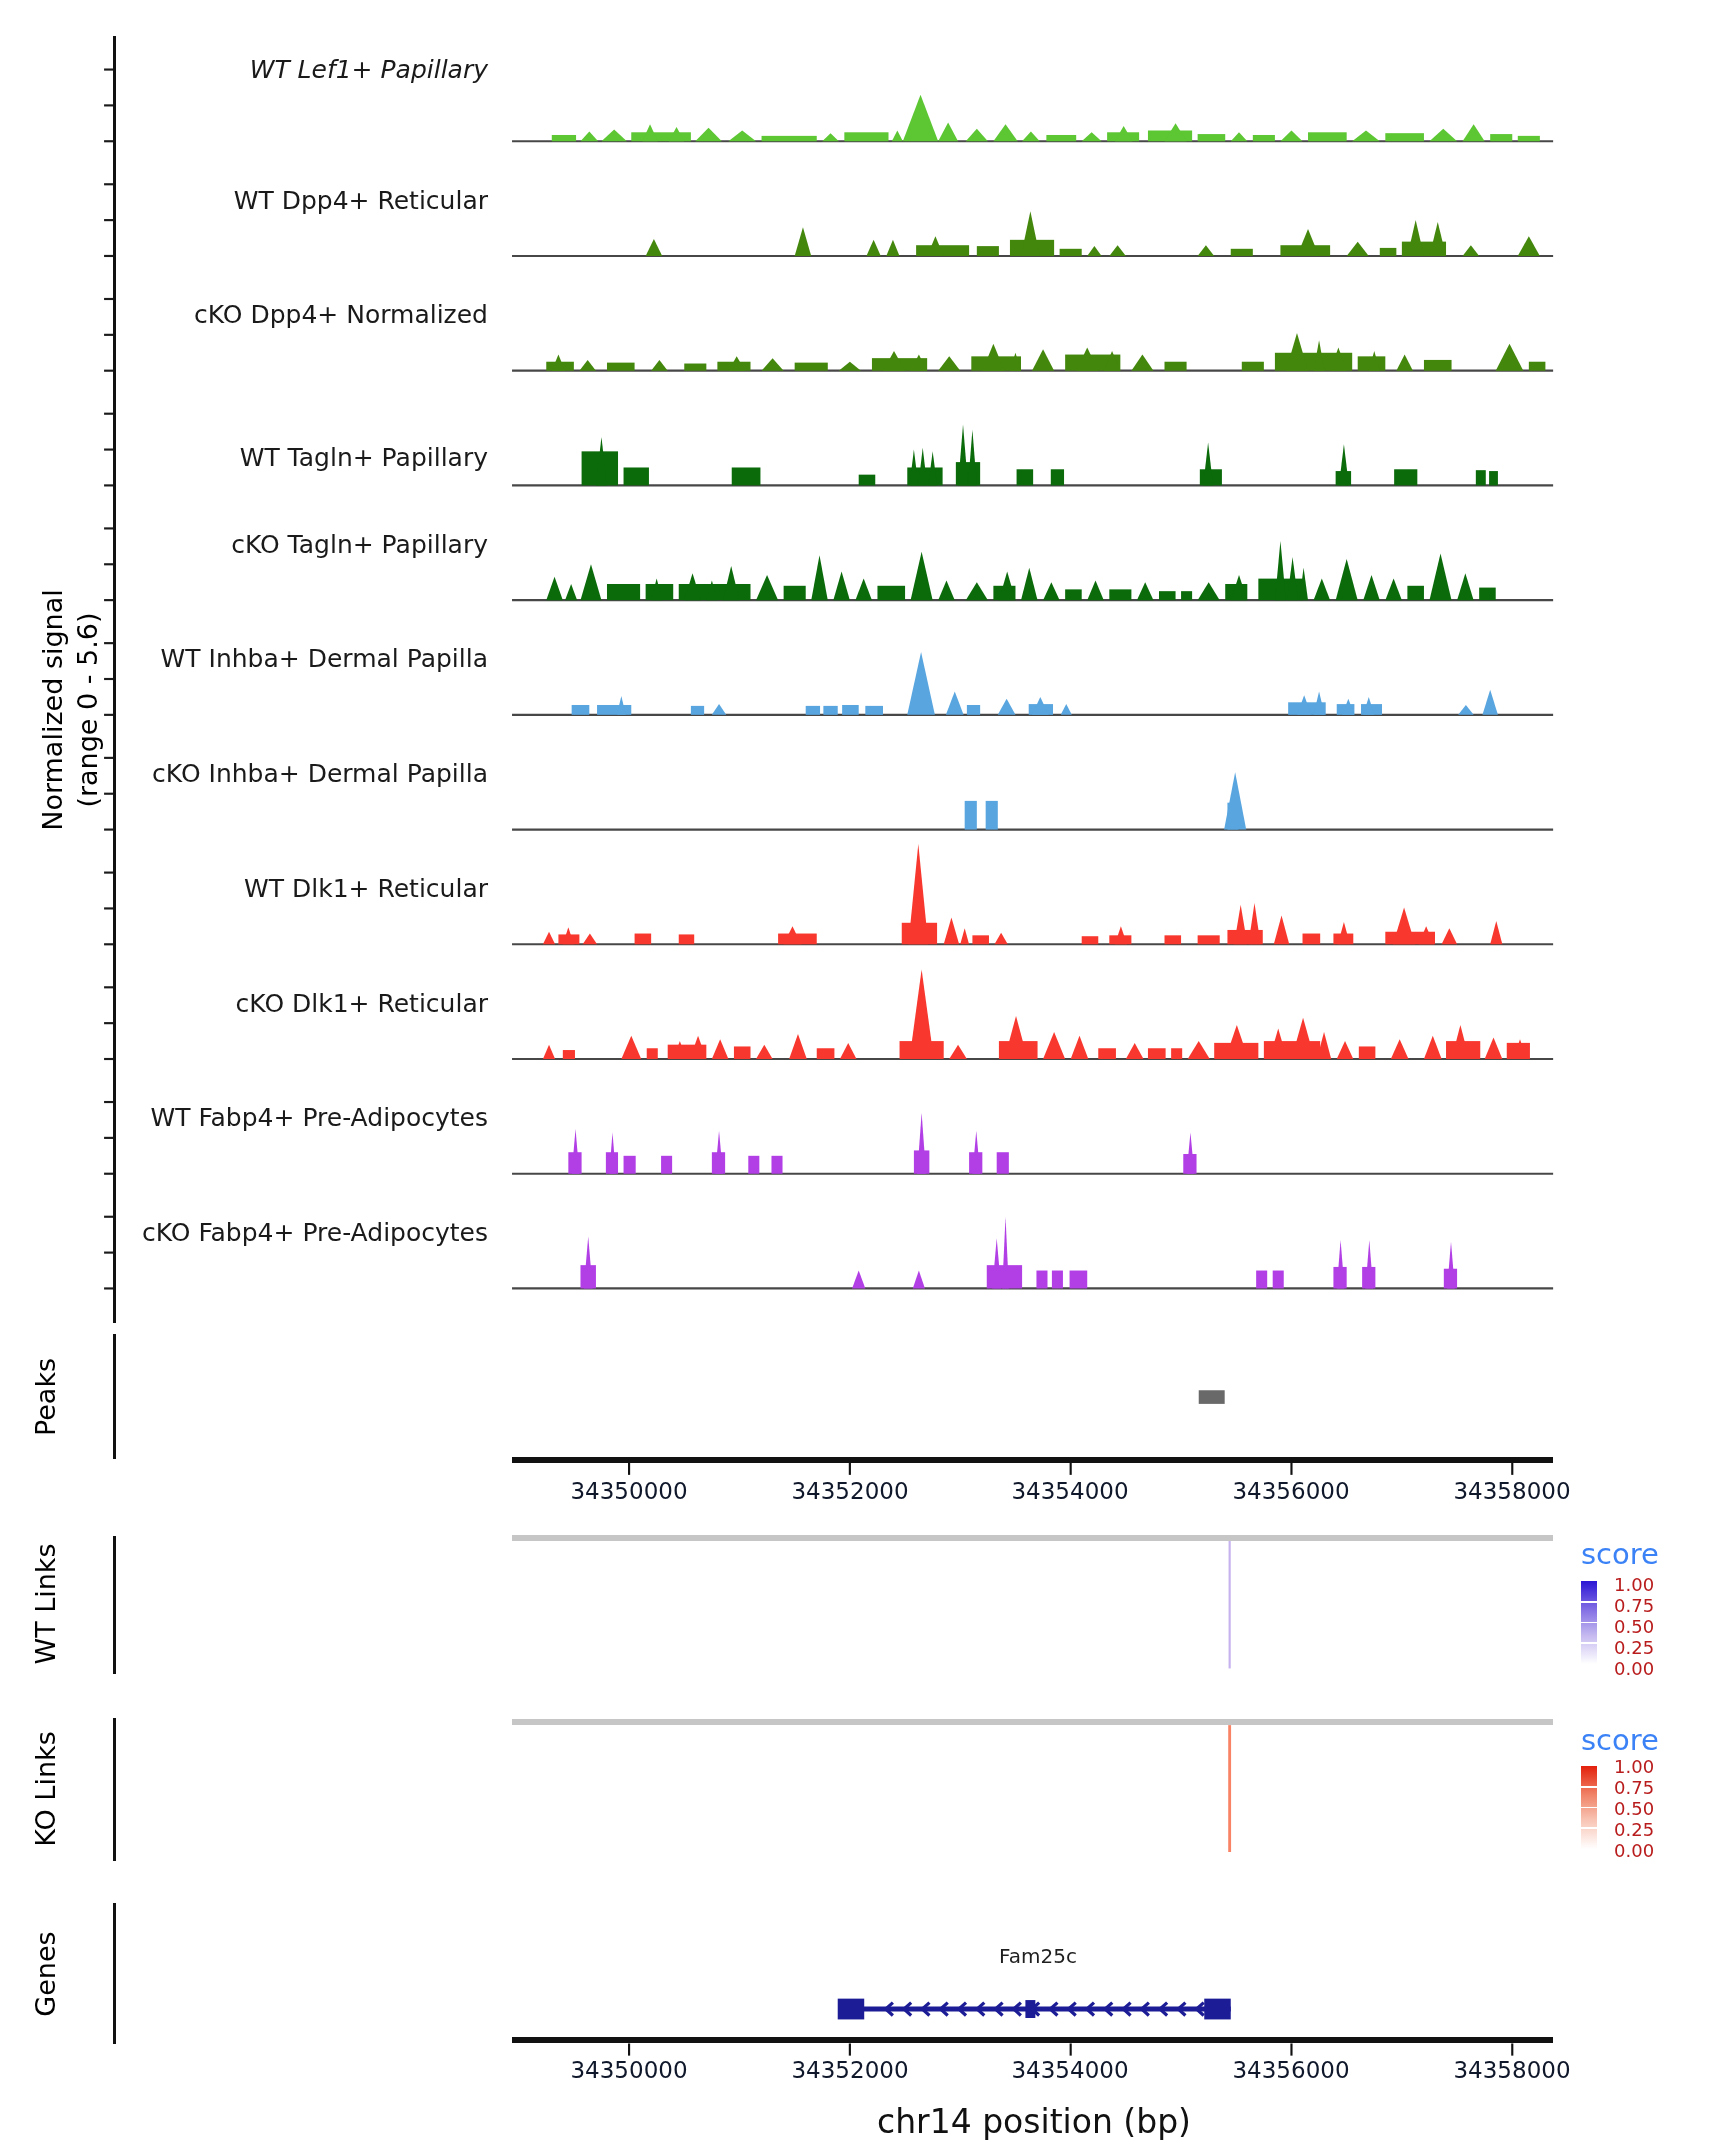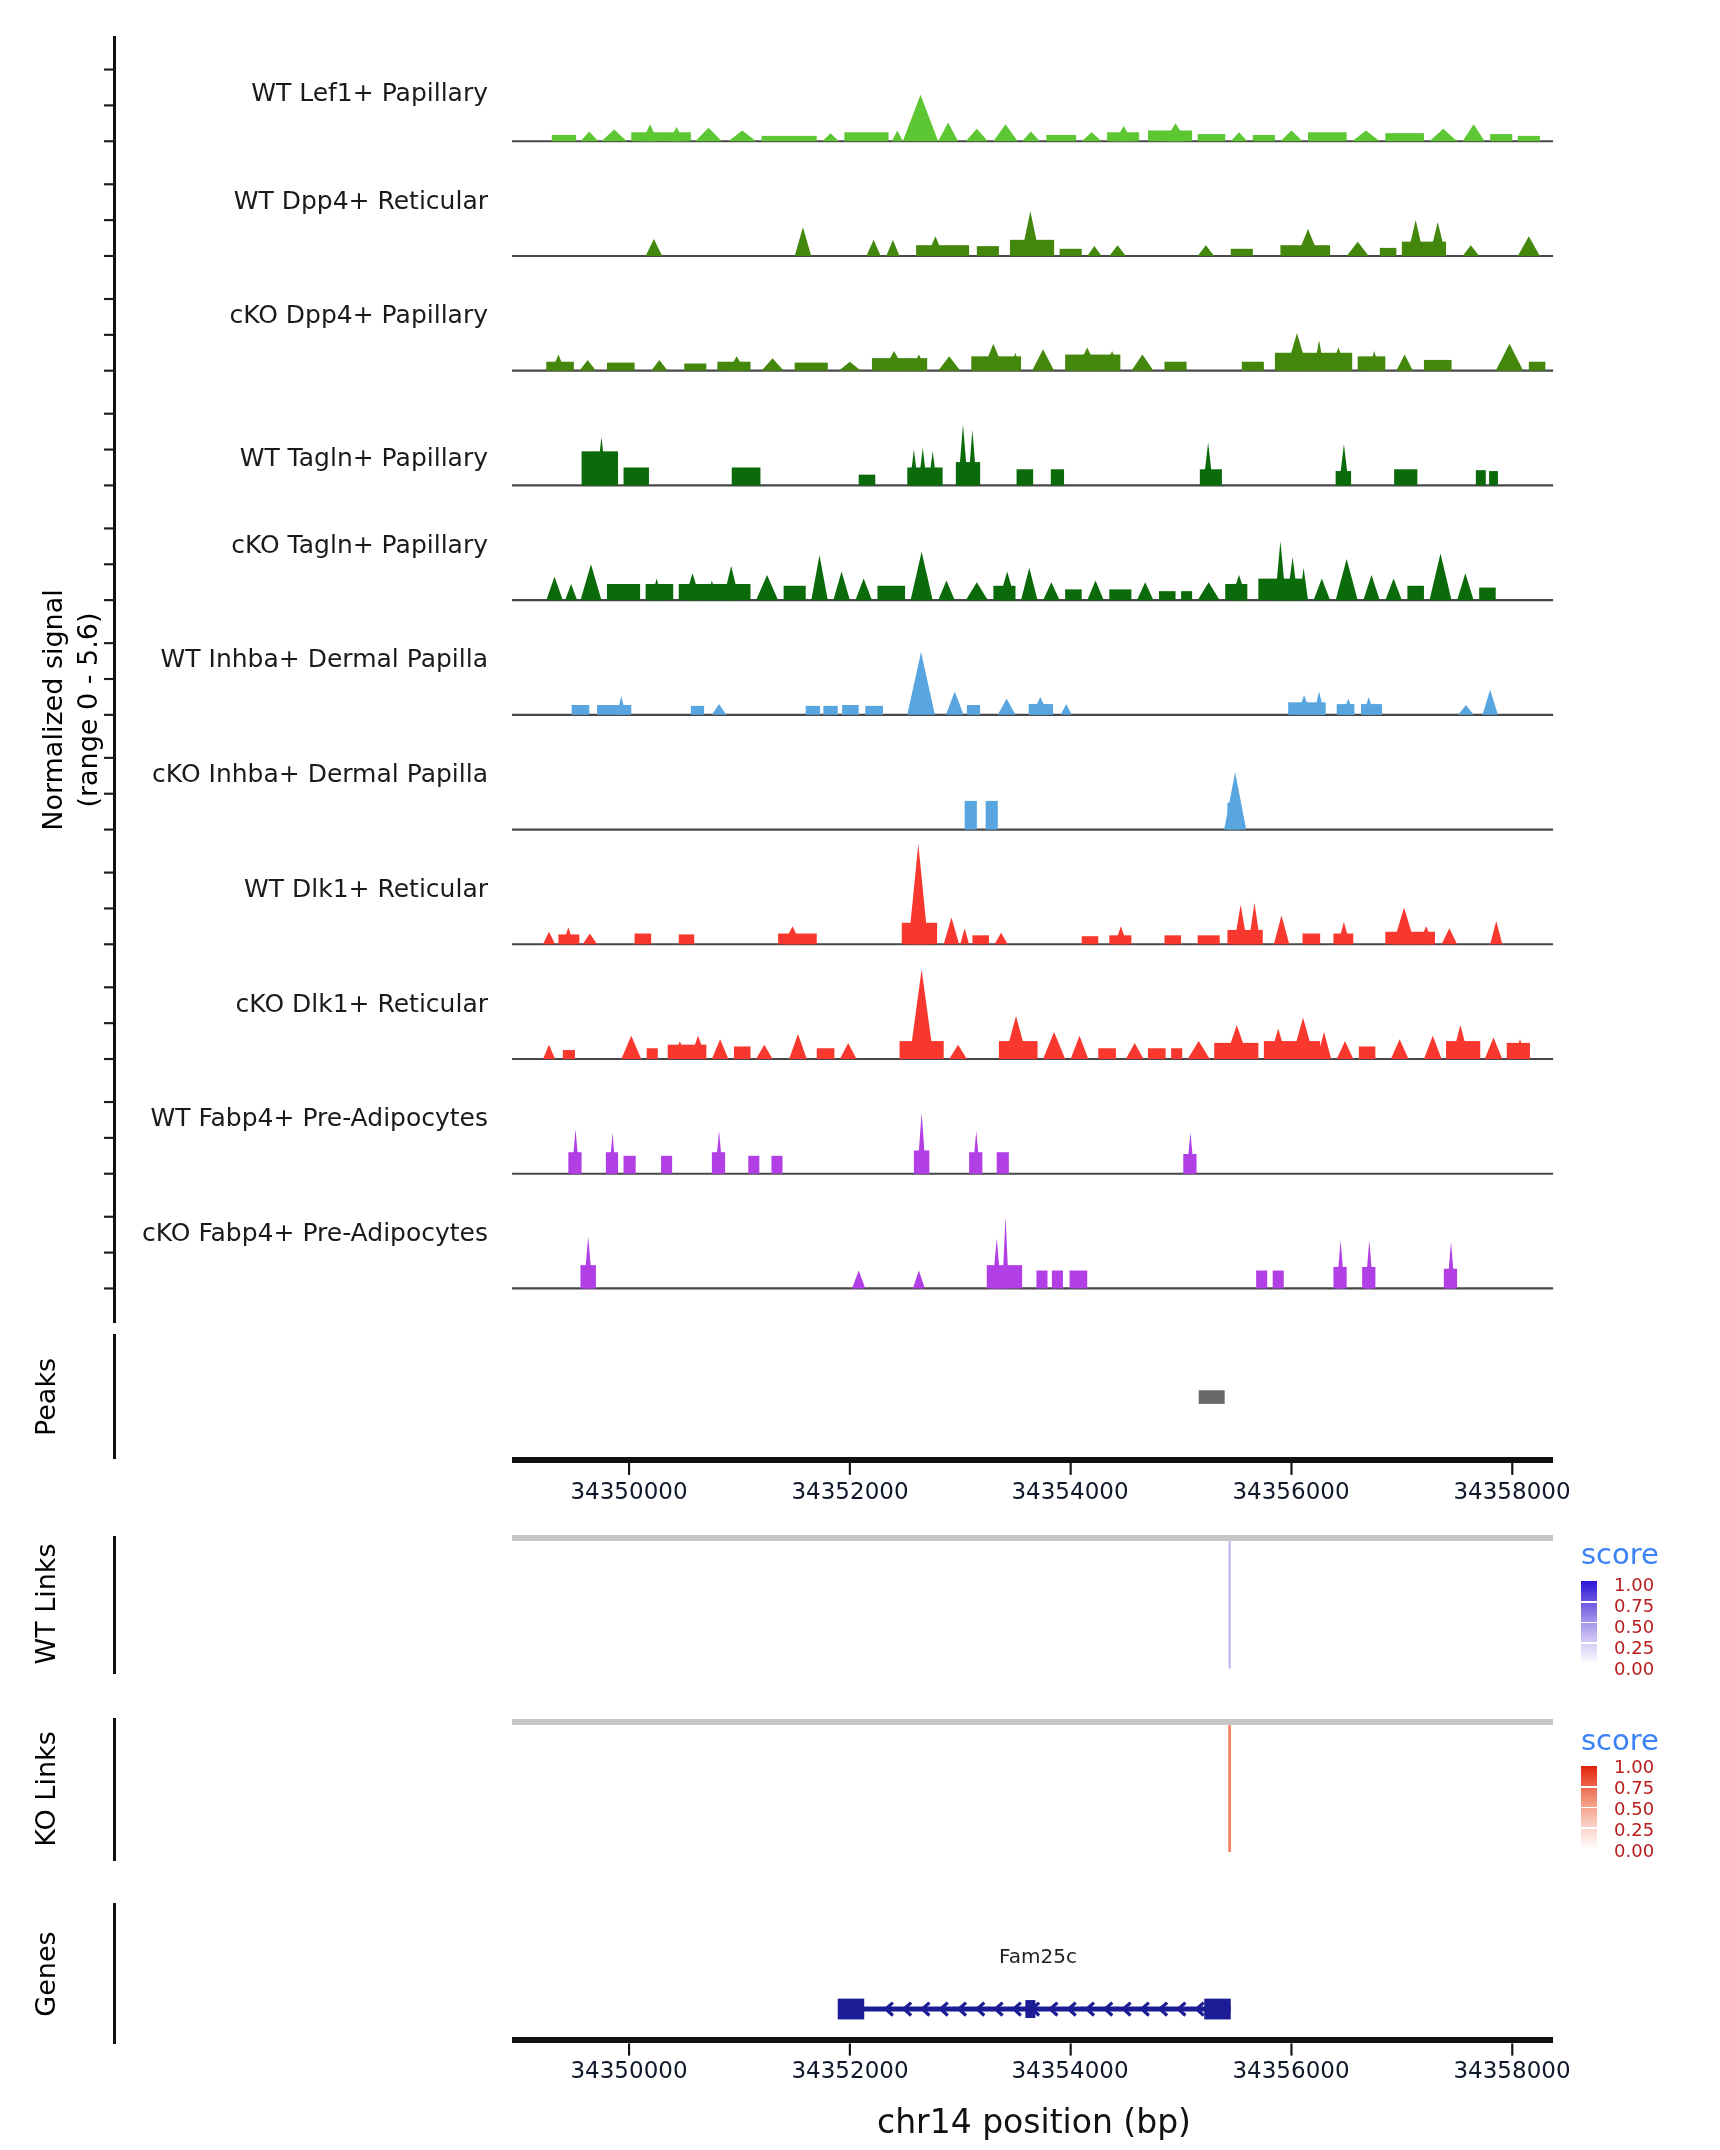--- a/index.html
+++ b/index.html
@@ -420,23 +420,23 @@
   <div class="rot-label" style="left:46px;top:1789px;">KO Links</div>
   <div class="rot-label" style="left:46px;top:1974px;">Genes</div>
 
   <div class="bracket" style="left:113px;top:36px;height:1287px;"></div>
   <div class="bracket" style="left:113px;top:1334px;height:125px;"></div>
   <div class="bracket" style="left:113px;top:1536px;height:138px;"></div>
   <div class="bracket" style="left:113px;top:1718px;height:143px;"></div>
   <div class="bracket" style="left:113px;top:1903px;height:141px;"></div>
 
   <div id="track-labels">
-      <div class="track-label" style="top: 78px;">WT Lef1+ Papillary</div>
+      <div class="track-label" style="top: 55px; font-style: italic;">WT Lef1+ Papillary</div>
       <div class="track-label" style="top: 186px;">WT Dpp4+ Reticular</div>
-      <div class="track-label" style="top: 300px;">cKO Dpp4+ Papillary</div>
+      <div class="track-label" style="top: 300px;">cKO Dpp4+ Normalized</div>
       <div class="track-label" style="top: 415px; margin-top: 28px;">WT Tagln+ Papillary</div>
       <div class="track-label" style="top: 530px;">cKO Tagln+ Papillary</div>
       <div class="track-label" style="top: 644px;">WT Inhba+ Dermal Papilla</div>
       <div class="track-label" style="top: 759px;">cKO Inhba+ Dermal Papilla</div>
       <div class="track-label" style="top: 874px;">WT Dlk1+ Reticular</div>
       <div class="track-label" style="top: 989px;">cKO Dlk1+ Reticular</div>
       <div class="track-label" style="top: 1103px;">WT Fabp4+ Pre-Adipocytes</div>
       <div class="track-label" style="top: 1218px;">cKO Fabp4+ Pre-Adipocytes</div>
     </div>
 

